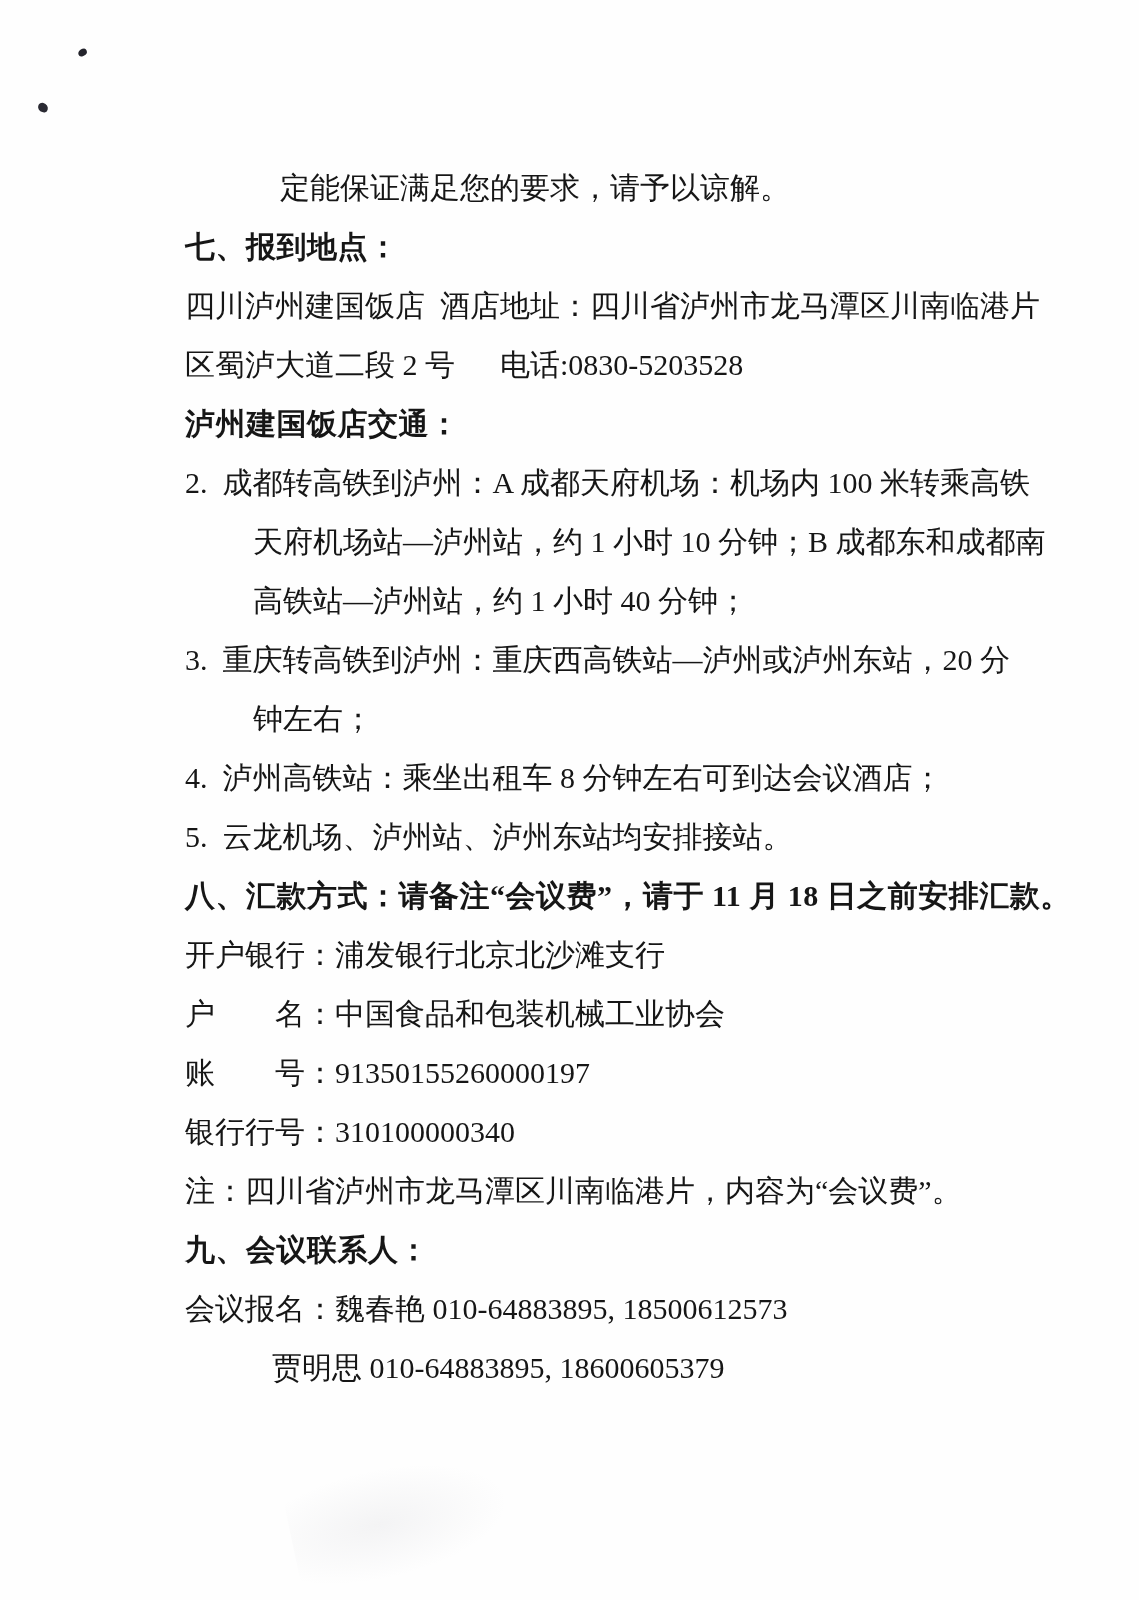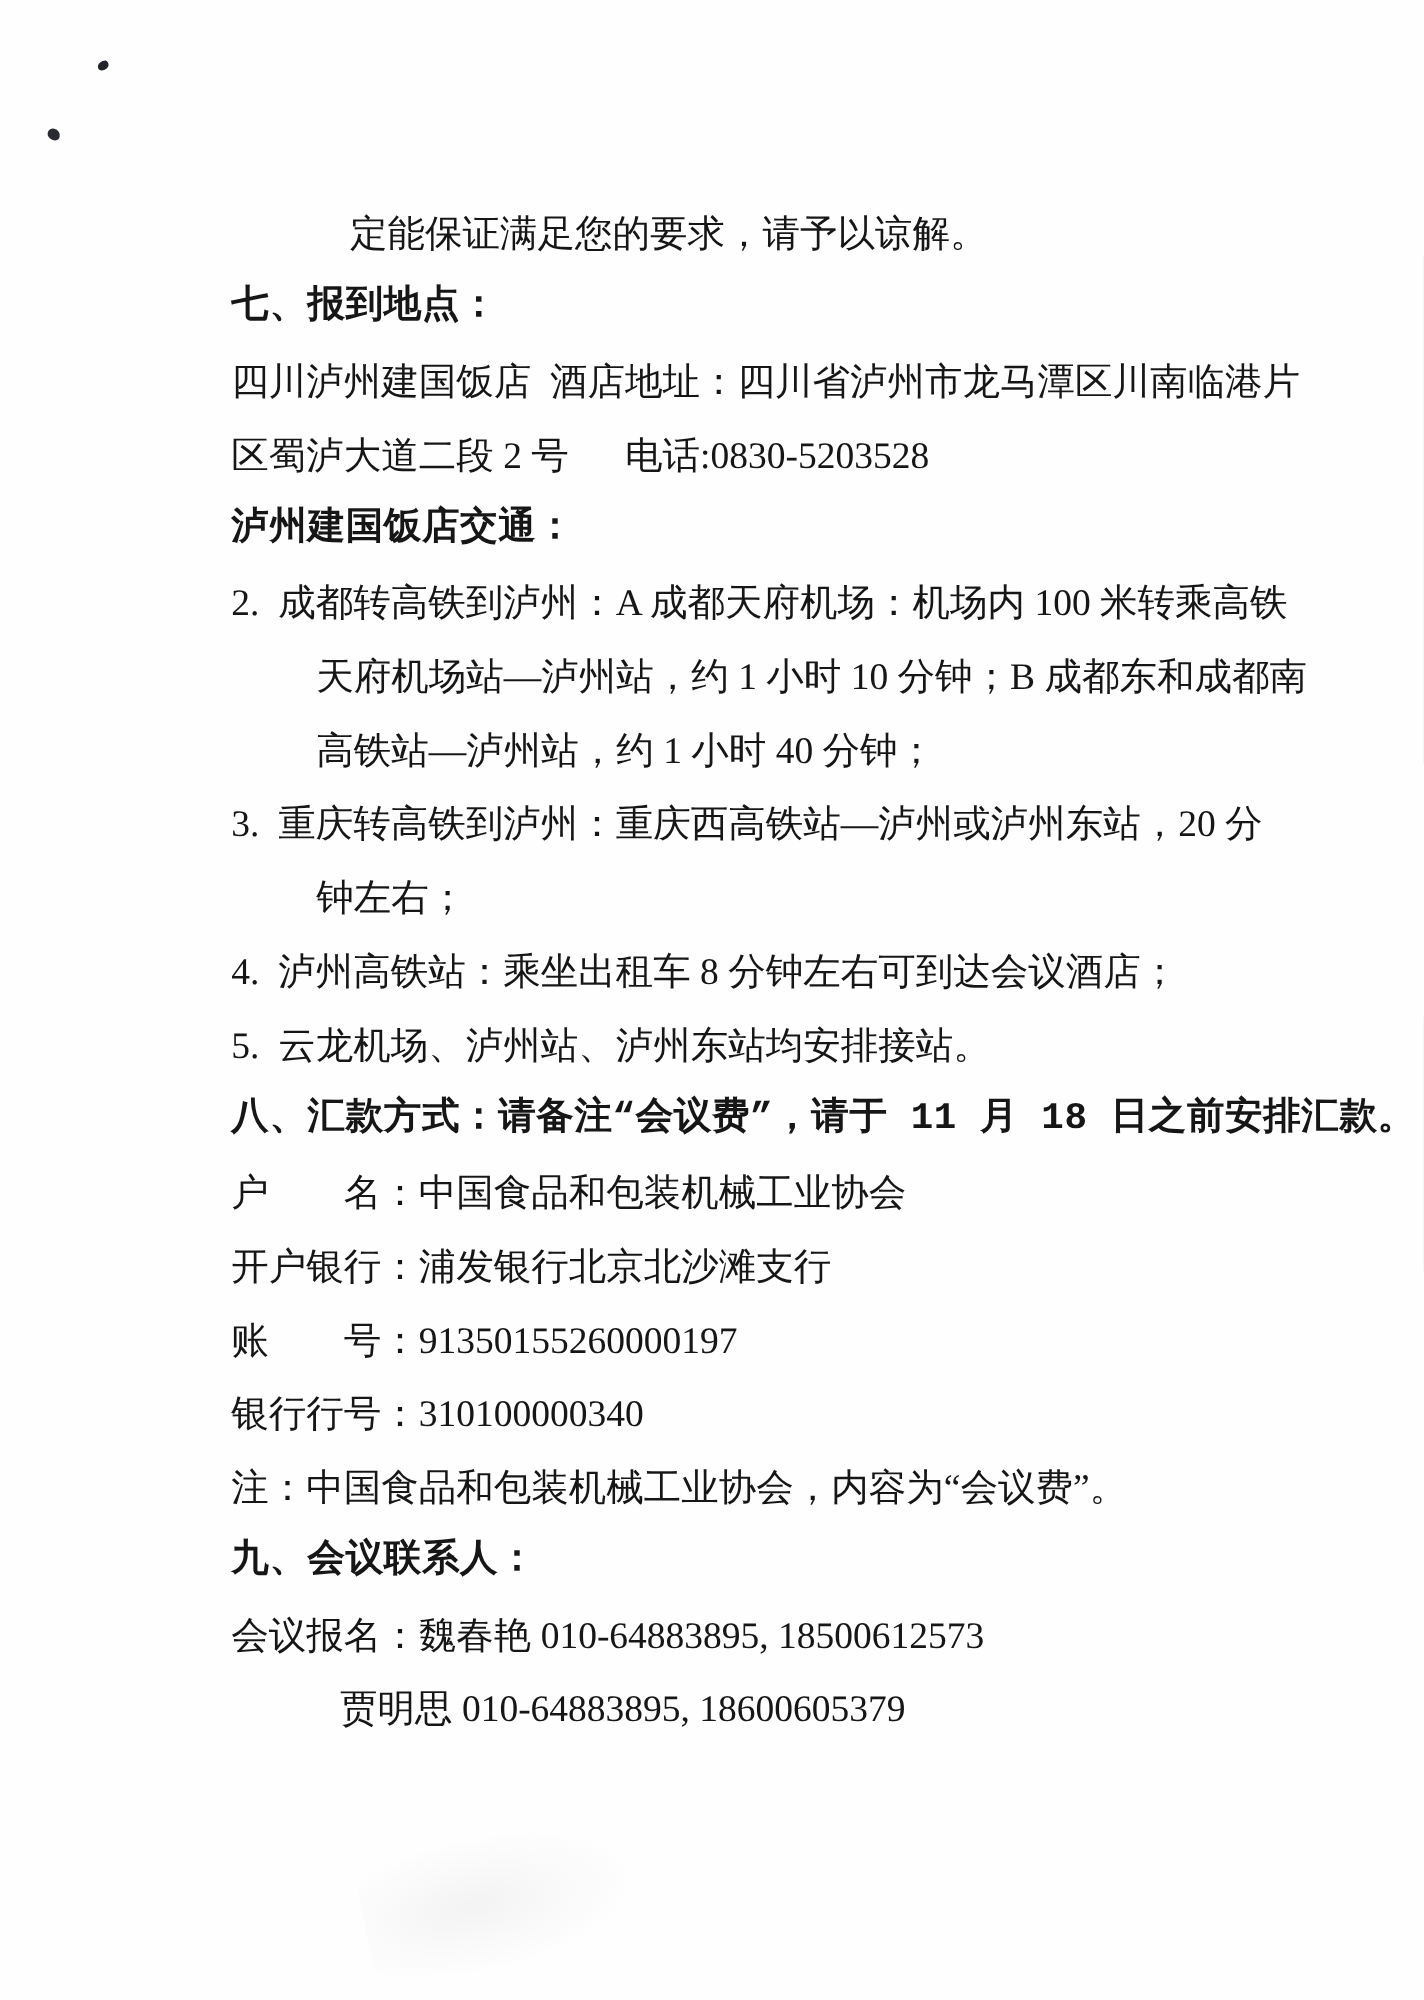--- a/index.html
+++ b/index.html
@@ -19,21 +19,21 @@
   }
   .ln {
     white-space: pre;
     height: 59px;
     line-height: 59px;
     font-size: 30px;
     color: #161616;
     font-family: "Liberation Serif", "DejaVu Serif", serif;
   }
   .hd {
-    font-family: Liberation Mono, monospace;
+    font-family: Liberation Serif, serif;
     font-weight: 700;
     letter-spacing: 0.5px;
   }
   .i1 { }   
   .i2 { margin-left: 68px; }   
   .i3 { margin-left: 95px; }   
   .i4 { margin-left: 87px; }  
   .speck {
     position: absolute;
     background: #23232b;
@@ -73,23 +73,23 @@
     <div class="ln i1">区蜀泸大道二段 2 号　  电话:0830-5203528</div>
     <div class="ln hd i1">泸州建国饭店交通：</div>
     <div class="ln i1">2.  成都转高铁到泸州：A 成都天府机场：机场内 100 米转乘高铁</div>
     <div class="ln i2">天府机场站—泸州站，约 1 小时 10 分钟；B 成都东和成都南</div>
     <div class="ln i2">高铁站—泸州站，约 1 小时 40 分钟；</div>
     <div class="ln i1">3.  重庆转高铁到泸州：重庆西高铁站—泸州或泸州东站，20 分</div>
     <div class="ln i2">钟左右；</div>
     <div class="ln i1">4.  泸州高铁站：乘坐出租车 8 分钟左右可到达会议酒店；</div>
     <div class="ln i1">5.  云龙机场、泸州站、泸州东站均安排接站。</div>
     <div class="ln hd">八、汇款方式：请备注“会议费”，请于 11 月 18 日之前安排汇款。</div>
+    <div class="ln i1">开户银行：浦发银行北京北沙滩支行</div>
     <div class="ln i1">户　　名：中国食品和包装机械工业协会</div>
-    <div class="ln i1">开户银行：浦发银行北京北沙滩支行</div>
     <div class="ln i1">账　　号：91350155260000197</div>
     <div class="ln i1">银行行号：310100000340</div>
-    <div class="ln i1">注：中国食品和包装机械工业协会，内容为“会议费”。</div>
+    <div class="ln i1">注：四川省泸州市龙马潭区川南临港片，内容为“会议费”。</div>
     <div class="ln hd">九、会议联系人：</div>
     <div class="ln i1">会议报名：魏春艳 010-64883895, 18500612573</div>
     <div class="ln i4">贾明思 010-64883895, 18600605379</div>
   </div>
 
 </div>
 
 </body></html>

